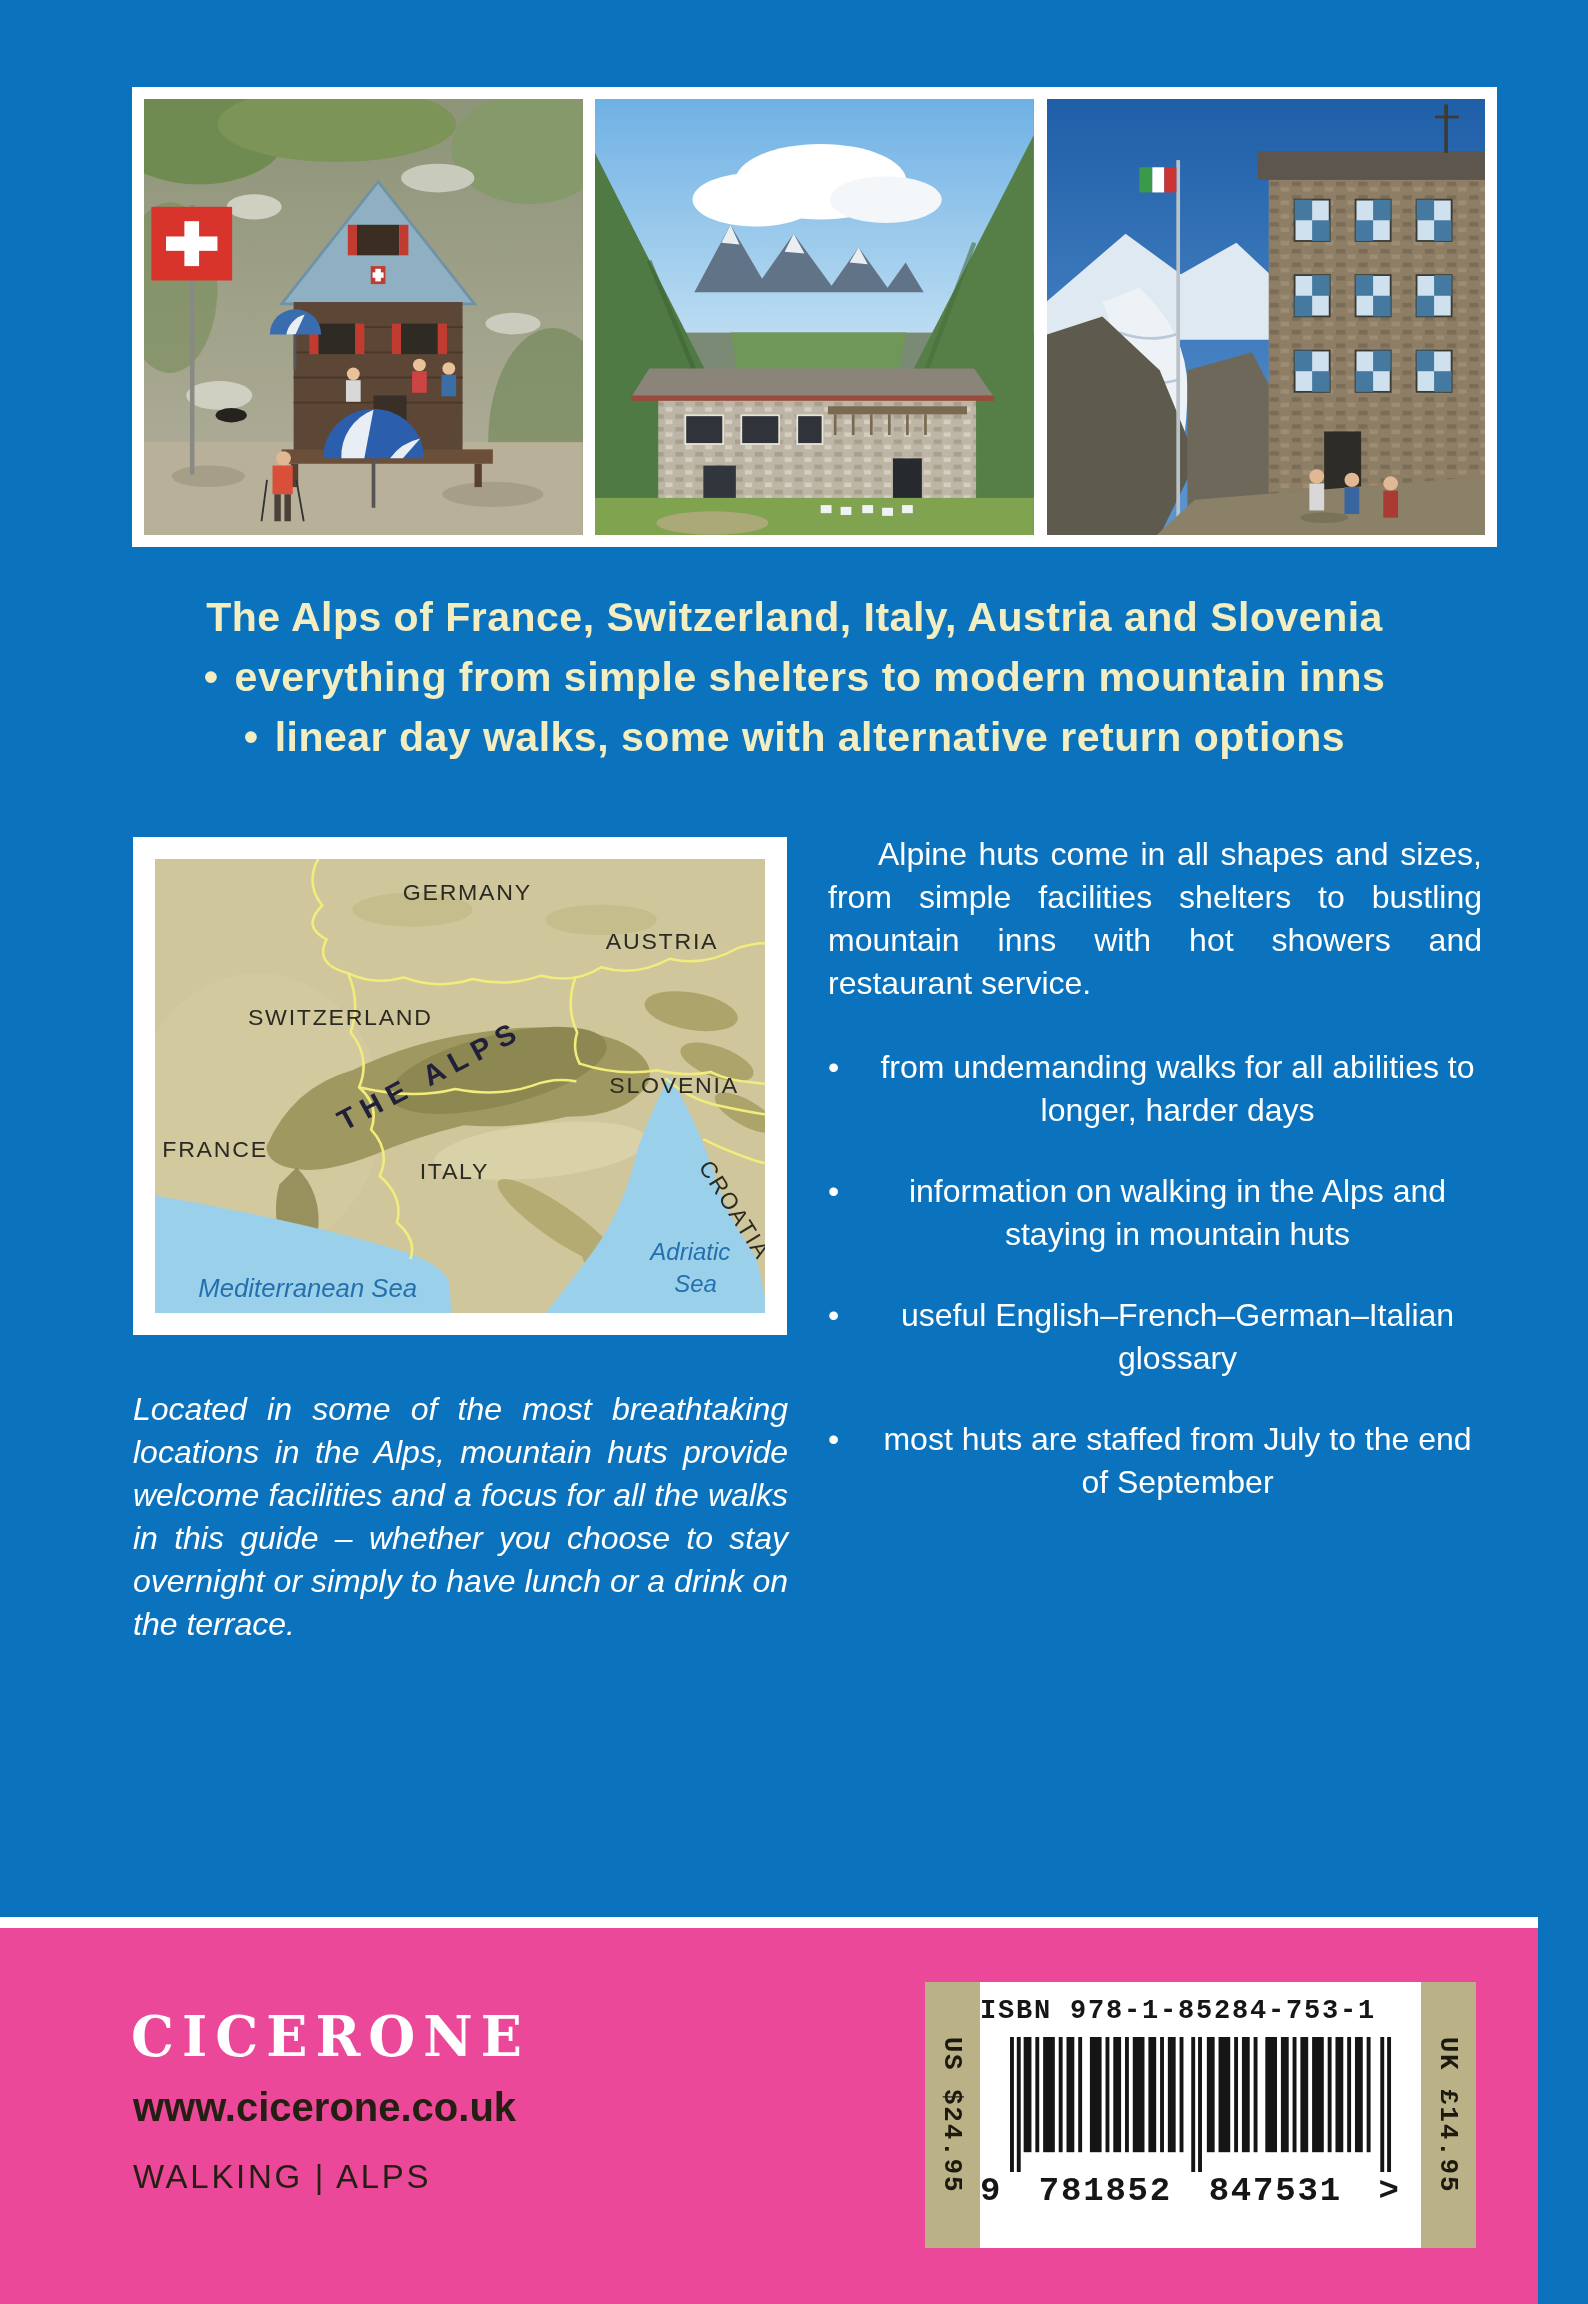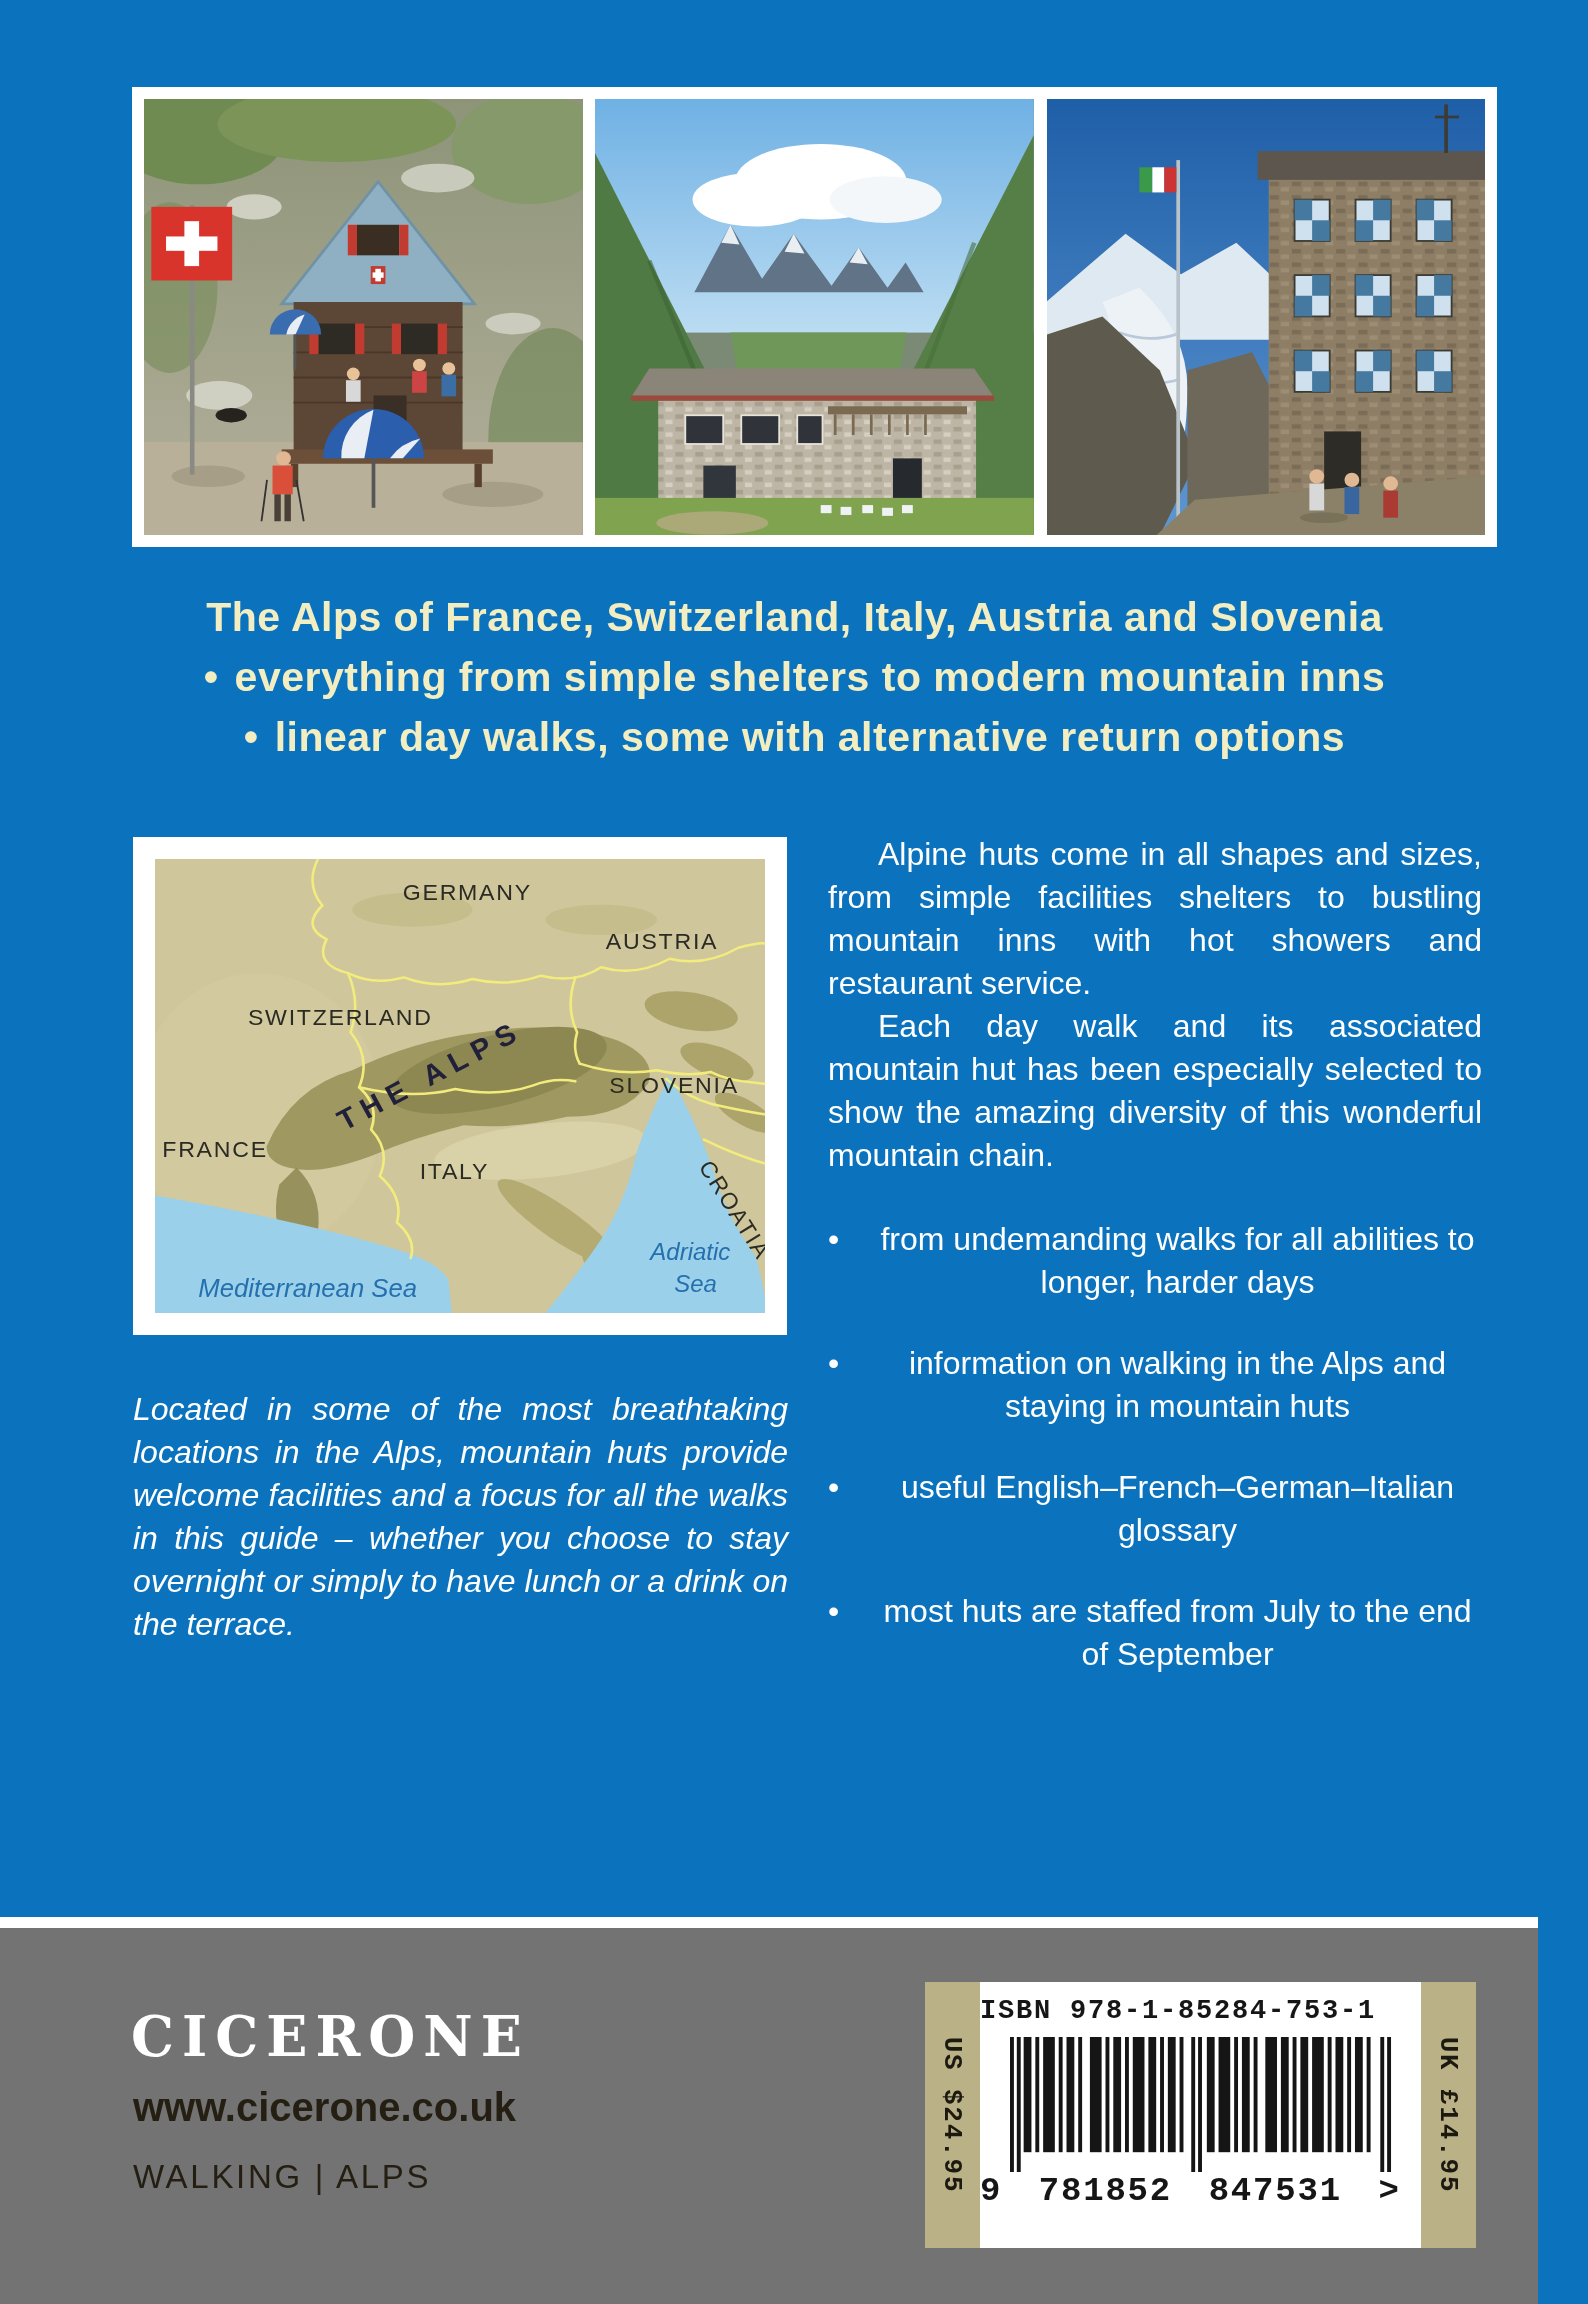--- a/index.html
+++ b/index.html
@@ -29,21 +29,21 @@
   .left-para{position:absolute;left:133px;top:1388px;width:655px;font-style:italic;}
   .right-col{position:absolute;left:828px;top:833px;width:654px;}
   .indent{text-indent:50px;margin:0 0 0 0;}
   .p0{margin:0;}
   .bullets{margin-top:41px;}
   .li{display:flex;margin-bottom:38px;}
   .li .dot{flex:none;width:45px;font-size:32px;}
   .li .li-text{flex:1;text-align:center;}
 
   
-  .band{position:absolute;left:0;top:1917px;width:1538px;height:387px;background:#737373;
+  .band{position:absolute;left:0;top:1917px;width:1538px;height:387px;background:#ec4899;
         border-top:11.7px solid #ffffff;box-sizing:border-box;}
   .logo{position:absolute;left:131px;top:76px;color:#fff;font-family:"DejaVu Serif",serif;
         font-weight:bold;font-size:54px;letter-spacing:8px;transform:scaleY(1.04);}
   .site-url{position:absolute;left:133px;top:157px;color:#241F12;font-weight:bold;font-size:40px;}
   .category{position:absolute;left:133px;top:230px;color:#241F12;font-size:33px;letter-spacing:2.7px;}
 
   .barcode{position:absolute;left:925px;top:54px;width:551px;height:266px;background:#BAB286;}
   .price{position:absolute;top:0;height:100%;width:55px;display:flex;align-items:center;justify-content:center;}
   .price-l{left:0;} .price-r{right:0;}
   .price span{transform:rotate(90deg);white-space:nowrap;font-family:"Liberation Mono",monospace;
@@ -355,21 +355,20 @@
         <text class="msea" x="630" y="512" text-anchor="middle" font-size="28">Sea</text>
         <text class="msea" x="178" y="518" text-anchor="middle" font-size="30">Mediterranean Sea</text>
       </g>
     </svg>
   </div>
 
   <div class="left-para copy">Located in some of the most breathtaking locations in the Alps, mountain huts provide welcome facilities and a focus for all the walks in this guide – whether you choose to stay overnight or simply to have lunch or a drink on the terrace.</div>
 
   <div class="right-col">
     <p class="copy indent p0">Alpine huts come in all shapes and sizes, from simple facilities shelters to bustling mountain inns with hot showers and restaurant service.</p>
-    <p class="copy indent p0">Each day walk and its associated mountain hut has been especially selected to show the amazing diversity of this wonderful mountain chain.</p>
     <div class="bullets">
       <div class="li copy">
         <span class="dot">•</span>
         <span class="li-text">from undemanding walks for all abilities to longer, harder days</span>
       </div>
       <div class="li copy">
         <span class="dot">•</span>
         <span class="li-text">information on walking in the Alps and staying in mountain huts</span>
       </div>
       <div class="li copy">

